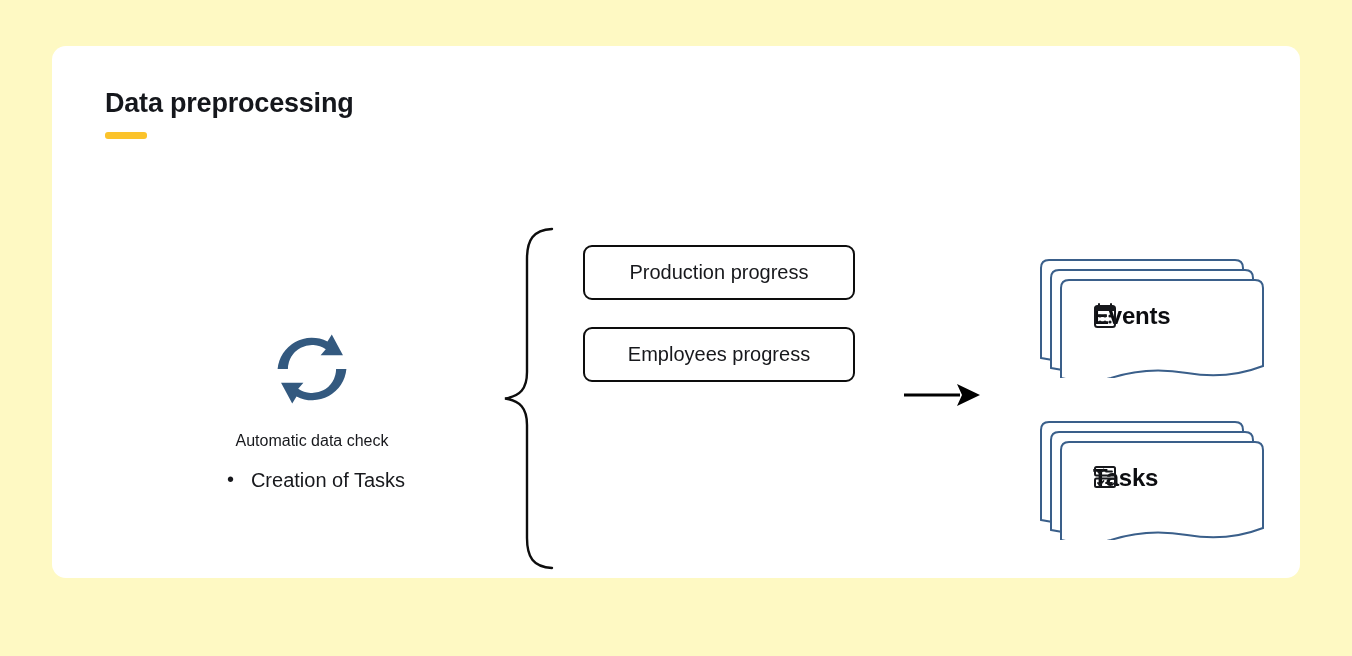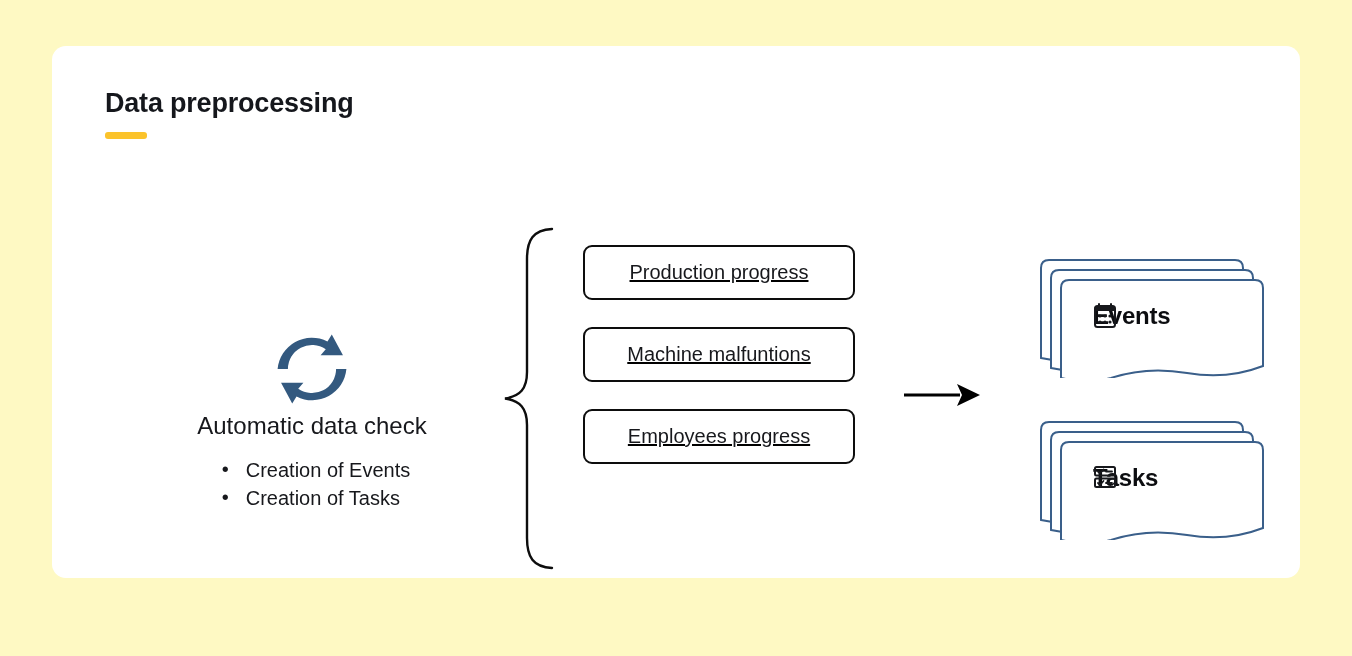--- a/index.html
+++ b/index.html
@@ -64,21 +64,22 @@
     width: 320px;
     text-align: center;
   }
   #sync-icon {
     width: 86px;
     height: 86px;
     margin: 0 auto;
     display: block;
   }
   #auto-check-label {
-    font-size: 24px;
+    margin-top: 20px;
+    font-size: 16px;
     color: #17181c;
     white-space: nowrap;
   }
   #bullet-list {
     margin: 16px 0 0 0;
     padding: 0;
     list-style: none;
     display: inline-block;
     text-align: left;
   }
@@ -107,21 +108,20 @@
     width: 60px;
     height: 345px;
   }
 
   
   #boxes {
     position: absolute;
     left: 531px;
     top: 199px;
     width: 272px;
-    text-decoration: underline;
   }
   .cat-box {
     width: 272px;
     height: 55px;
     box-sizing: border-box;
     border: 2px solid #0d0d0d;
     border-radius: 9px;
     background: #ffffff;
     display: flex;
     align-items: center;
@@ -187,35 +187,31 @@
     <div id="left-col">
 
       <svg id="sync-icon" viewBox="0 0 100 100">
         <path d="M22 50 A28 28 0 0 1 66 27 L60 34 L86 34 L73 10 L68 18 A40 40 0 0 0 10 50 Z" fill="#33597f"></path>
         <path d="M78 50 A28 28 0 0 1 34 73 L40 66 L14 66 L27 90 L32 82 A40 40 0 0 0 90 50 Z" fill="#33597f"></path>
       </svg>
 
       <div id="auto-check-label">Automatic data check</div>
 
       <ul id="bullet-list">
-        <li>Creation of Events</li>
         <li>Creation of Tasks</li>
       </ul>
     </div>
 
     <svg id="brace" viewBox="0 0 60 345">
       <path d="M52 3 C33 4 27 14 27 33 L27 146 C27 163 20 170 5 172.5 C20 175 27 182 27 199 L27 312 C27 331 33 341 52 342" fill="none" stroke="#0d0d0d" stroke-width="2.4" stroke-linecap="round"></path>
     </svg>
 
     <div id="boxes">
       <div class="cat-box">
         <span class="cat-box-label">Production progress</span>
-      </div>
-      <div class="cat-box">
-        <span class="cat-box-label">Machine malfuntions</span>
       </div>
       <div class="cat-box">
         <span class="cat-box-label">Employees progress</span>
       </div>
     </div>
 
     <svg id="arrow" viewBox="0 0 80 34">
       <line x1="2" y1="17" x2="58" y2="17" stroke="#000000" stroke-width="3"></line>
       <polygon points="55,6 78,17 55,28 60,17" fill="#000000"></polygon>
     </svg>

